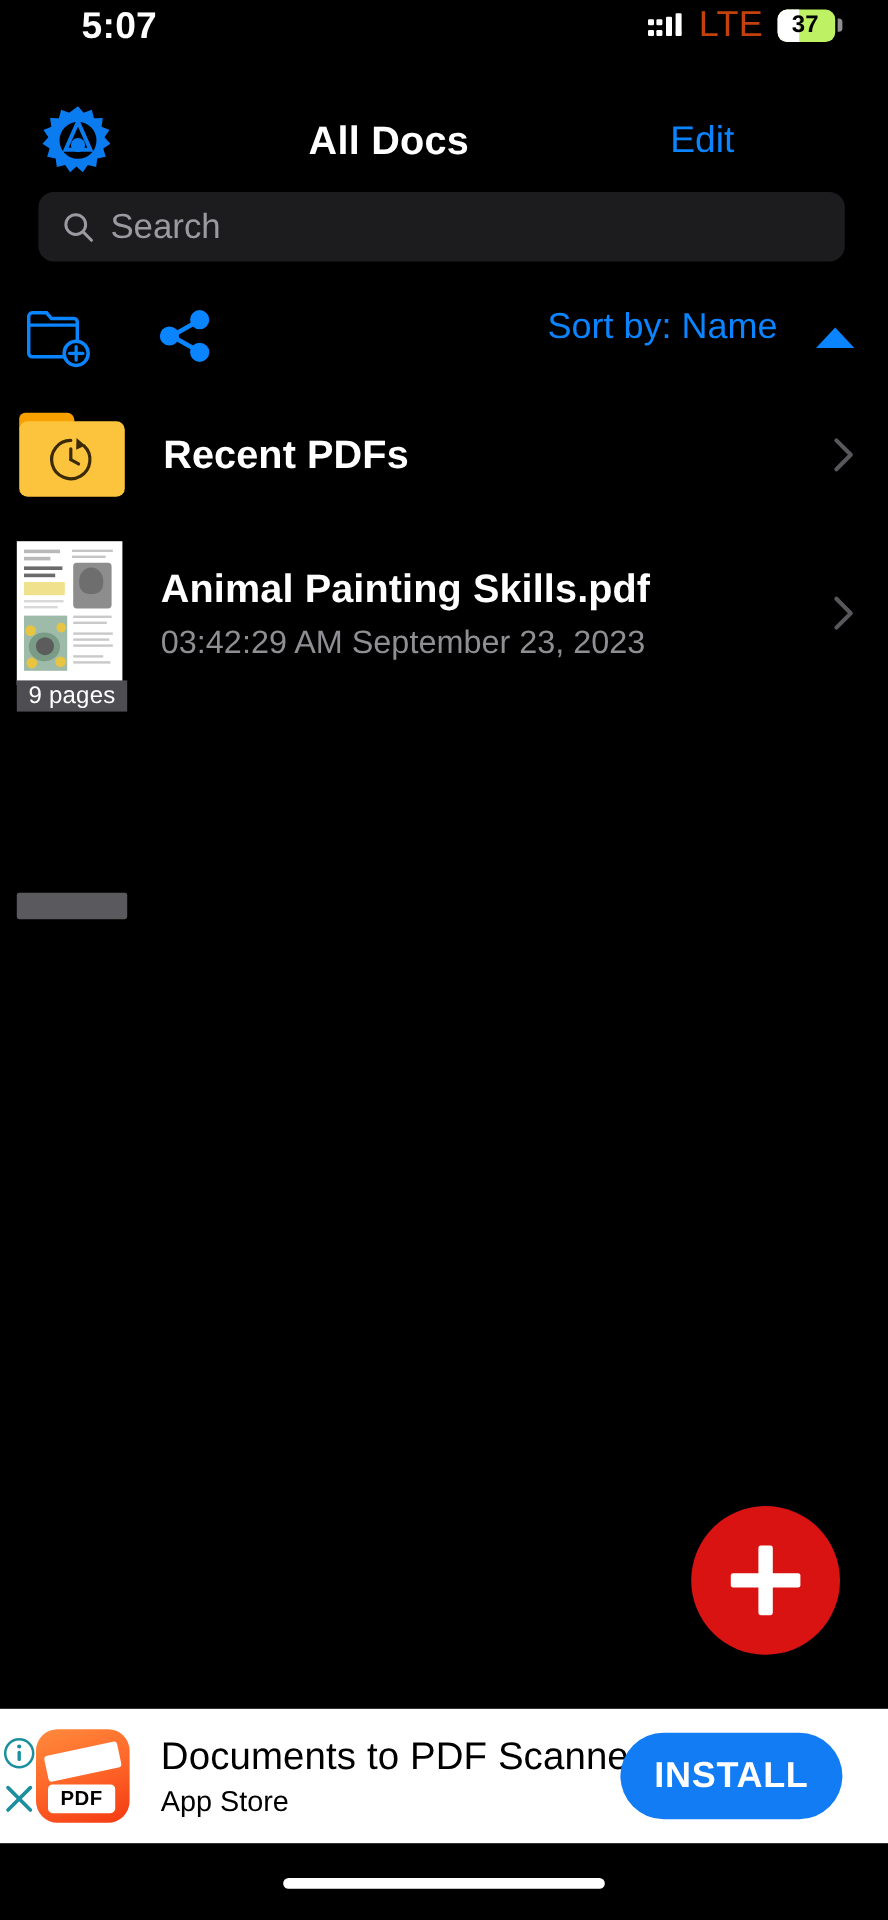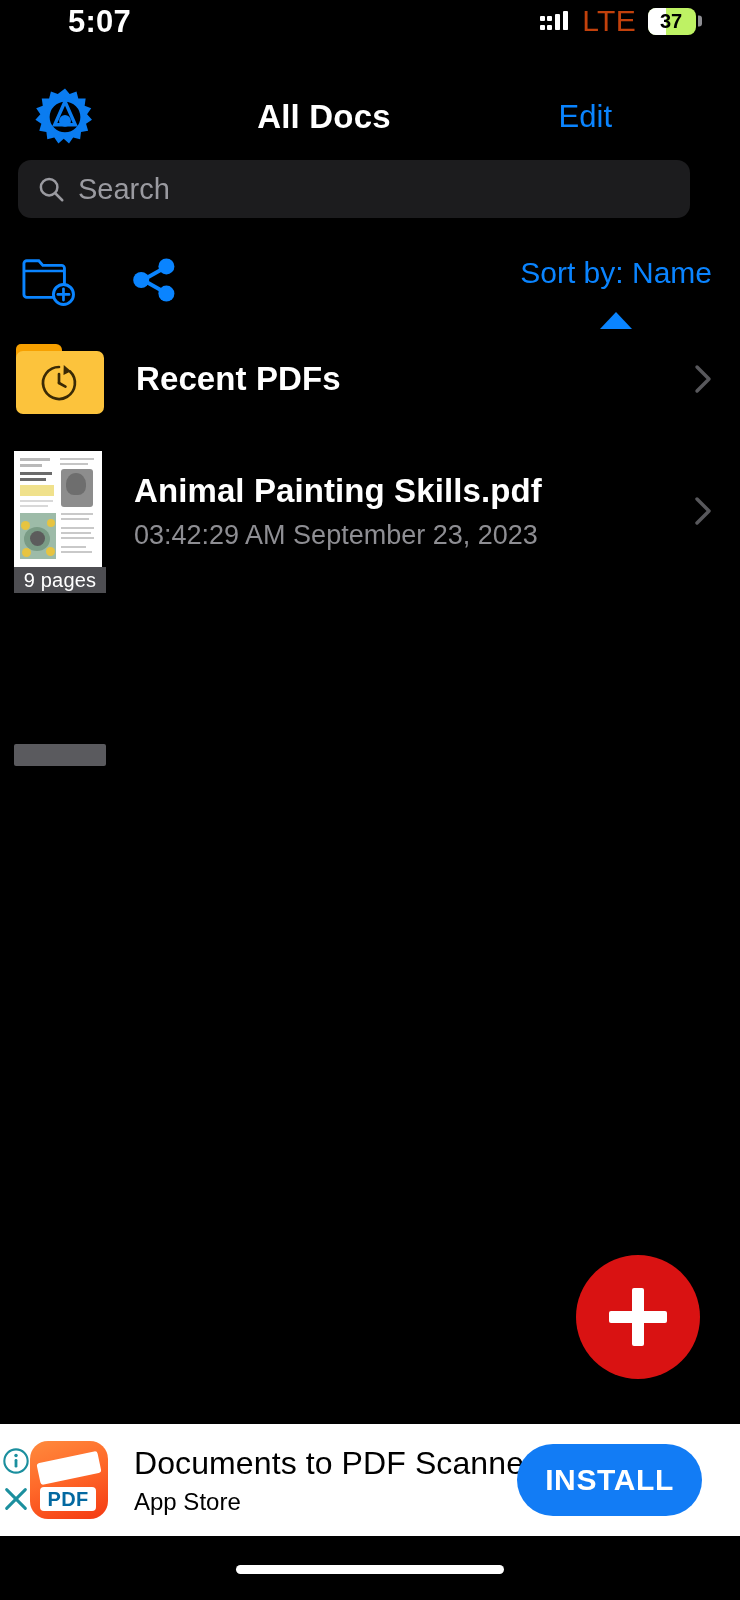--- a/index.html
+++ b/index.html
@@ -65,21 +65,21 @@
     position:absolute; left:0; right:0; text-align:center;
     color:#fff; font-size:33px; font-weight:700; letter-spacing:.2px;
   }
   #edit-button{
     position:absolute; right:36px;
     color:#0a84ff; font-size:31px; font-weight:400;
   }
 
   
   #search-bar{
-    position:absolute; top:160px; left:18px;
+    position:absolute; top:160px; left:32px;
     width:672px; height:58px; border-radius:13px;
     background:#1c1c1e; display:flex; align-items:center;
     padding:0 18px;
   }
   #search-icon{ width:30px; height:30px; flex:none; margin-right:12px; }
   #search-input{
     background:transparent; border:none; outline:none;
     color:#c9c9ce; font-size:29px; font-family:inherit;
     width:100%; height:100%;
   }
@@ -92,21 +92,21 @@
   #new-folder-button{
     position:absolute; left:18px; top:2px;
     width:62px; height:60px; display:flex; align-items:center; justify-content:center;
   }
   #share-button{
     position:absolute; left:124px; top:2px;
     width:60px; height:60px; display:flex; align-items:center; justify-content:center;
   }
   #sort-control{
     position:absolute; right:28px; top:8px;
-    display:flex; align-items:center; gap:22px;flex-direction:column;
+    display:flex; align-items:flex-end; gap:32px;
   }
   #sort-label{ color:#0a84ff; font-size:30px; font-weight:400; }
   #sort-arrow{
     width:0; height:0; border-left:16px solid transparent;
     border-right:16px solid transparent; border-bottom:17px solid #0a84ff;
   }
 
   
   #doc-list{ position:absolute; top:330px; left:0; width:740px; }
 
@@ -199,21 +199,21 @@
   .ad-icon-sheet{
     position:absolute; left:8px; top:16px; width:62px; height:22px;
     background:#fff; transform:rotate(-12deg); border-radius:3px;
   }
   .ad-icon-pdfbox{
     position:absolute; left:10px; top:46px; width:56px; height:24px;
     background:#fff; border-radius:4px;
     display:flex; align-items:center; justify-content:center;
   }
   .ad-icon-pdfbox span{
-    color:#0369a1; font-size:20px; font-weight:700; letter-spacing:.4px;
+    color:#000000; font-size:17px; font-weight:700; letter-spacing:.4px;
   }
   #ad-text{ margin-left:26px; display:flex; flex-direction:column; gap:6px; }
   #ad-title{ color:#000; font-size:32px; font-weight:400; letter-spacing:.1px; }
   #ad-subtitle{ color:#000000; font-size:24px; font-weight:400; }
   #ad-install-button{
     position:absolute; right:38px; top:50%; transform:translateY(-50%);
     width:185px; height:72px; border-radius:36px; background:#127cf5;
     color:#fff; font-size:30px; font-weight:600; letter-spacing:.6px;
     display:flex; align-items:center; justify-content:center;
     border:none; font-family:inherit;

